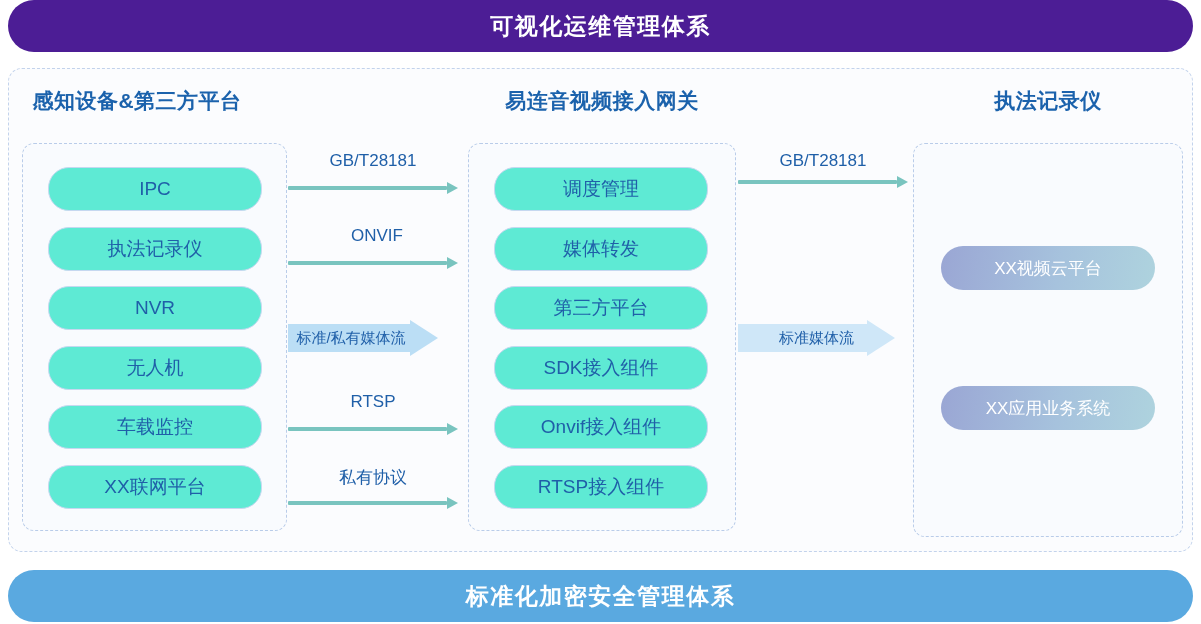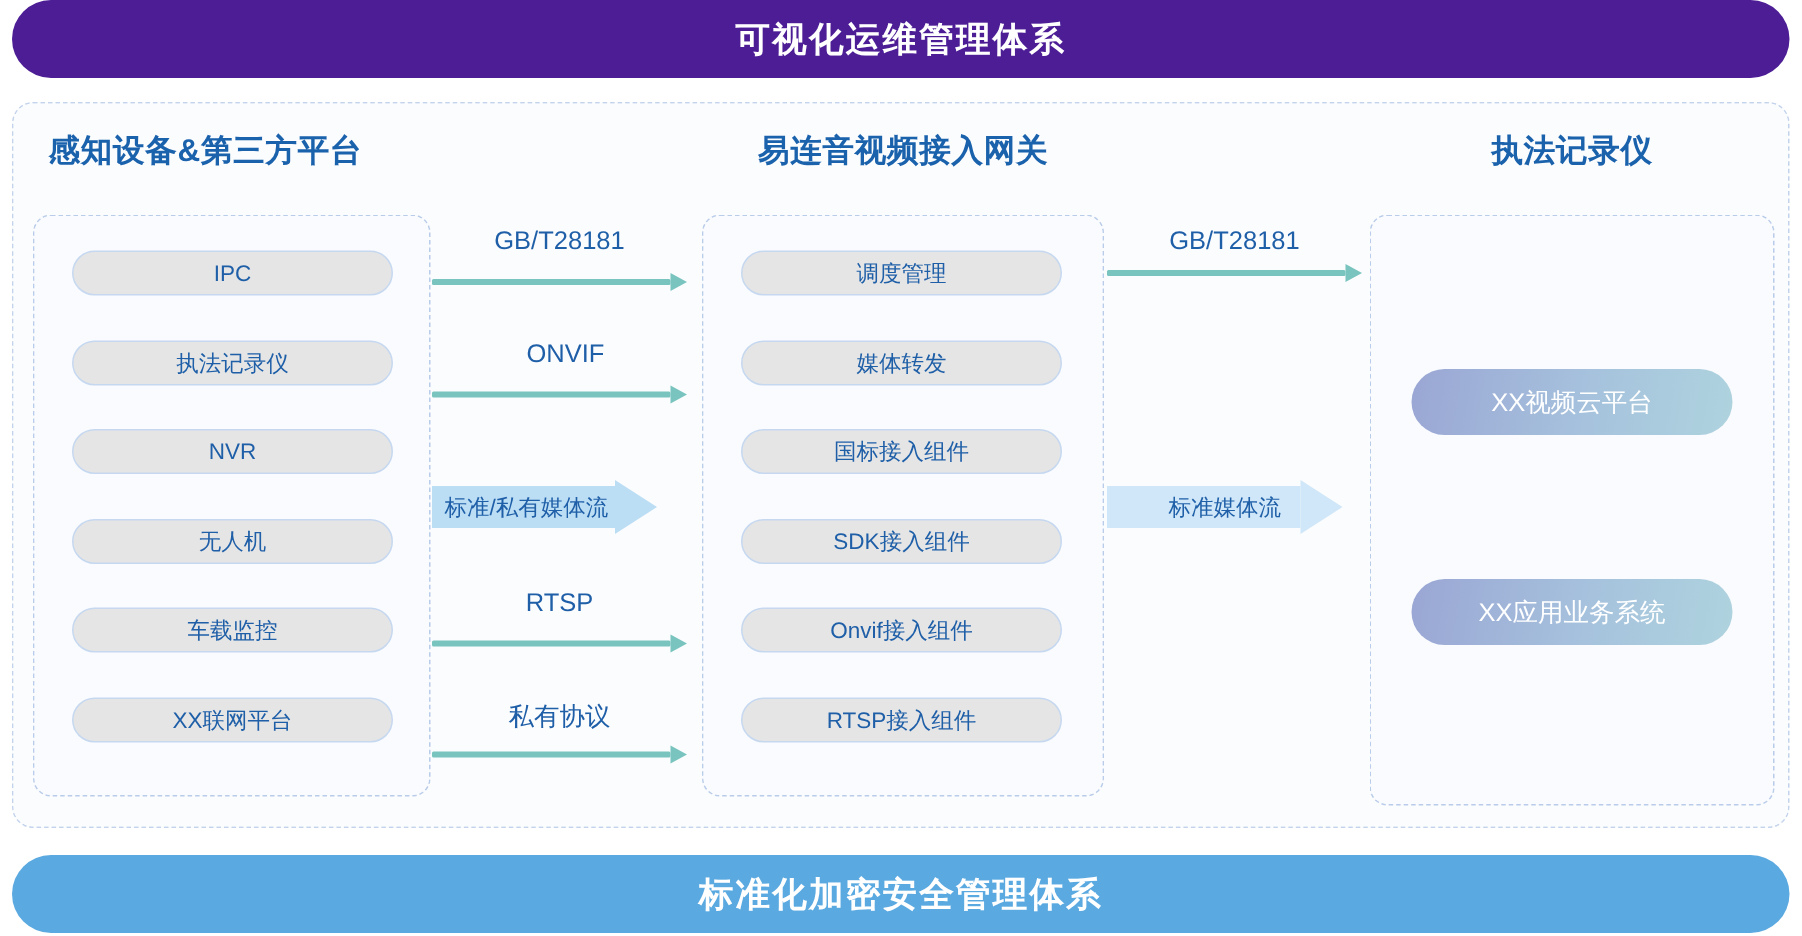--- a/index.html
+++ b/index.html
@@ -64,26 +64,26 @@
     border-radius: 12px;
     background: #f9fbfe;
   }
   .group-left   { left: 22px;  top: 143px; width: 265px; height: 388px; }
   .group-middle { left: 468px; top: 143px; width: 268px; height: 388px; }
   .group-right  { left: 913px; top: 143px; width: 270px; height: 394px; }
 
   
   .pill {
     position: absolute;
-    height: 30px;
+    height: 44px;
     border: 1.4px solid #c6d8f0;
     border-radius: 21px;
-    background: #e5e5e5;
+    background: #5eead4;
     color: #1f5fa8;
-    font-size: 15px;
+    font-size: 19px;
     display: flex; align-items: center; justify-content: center;
     white-space: nowrap;
   }
   .pill.left-pill   { left: 48px;  width: 214px; }
   .pill.middle-pill { left: 494px; width: 214px; }
 
   .pill-grad {
     position: absolute;
     left: 941px; width: 214px; height: 44px;
     border-radius: 22px;
@@ -179,21 +179,21 @@
 
   <div class="pill left-pill" style="top:167px">IPC</div>
   <div class="pill left-pill" style="top:227px">执法记录仪</div>
   <div class="pill left-pill" style="top:286px">NVR</div>
   <div class="pill left-pill" style="top:346px">无人机</div>
   <div class="pill left-pill" style="top:405px">车载监控</div>
   <div class="pill left-pill" style="top:465px">XX联网平台</div>
 
   <div class="pill middle-pill" style="top:167px">调度管理</div>
   <div class="pill middle-pill" style="top:227px">媒体转发</div>
-  <div class="pill middle-pill" style="top:286px">国标接入组件</div>
+  <div class="pill middle-pill" style="top:286px">第三方平台</div>
   <div class="pill middle-pill" style="top:346px">SDK接入组件</div>
   <div class="pill middle-pill" style="top:405px">Onvif接入组件</div>
   <div class="pill middle-pill" style="top:465px">RTSP接入组件</div>
 
   <div class="pill-grad" style="top:386px">XX应用业务系统</div>
   <div class="pill-grad" style="top:246px">XX视频云平台</div>
 
   <div class="arrow-label" style="left:288px; top:151px; width:170px">GB/T28181</div>
   <div class="arrow-thin" style="left:288px; top:182px; width:170px">
     <div class="line" style="width:159px"></div>

